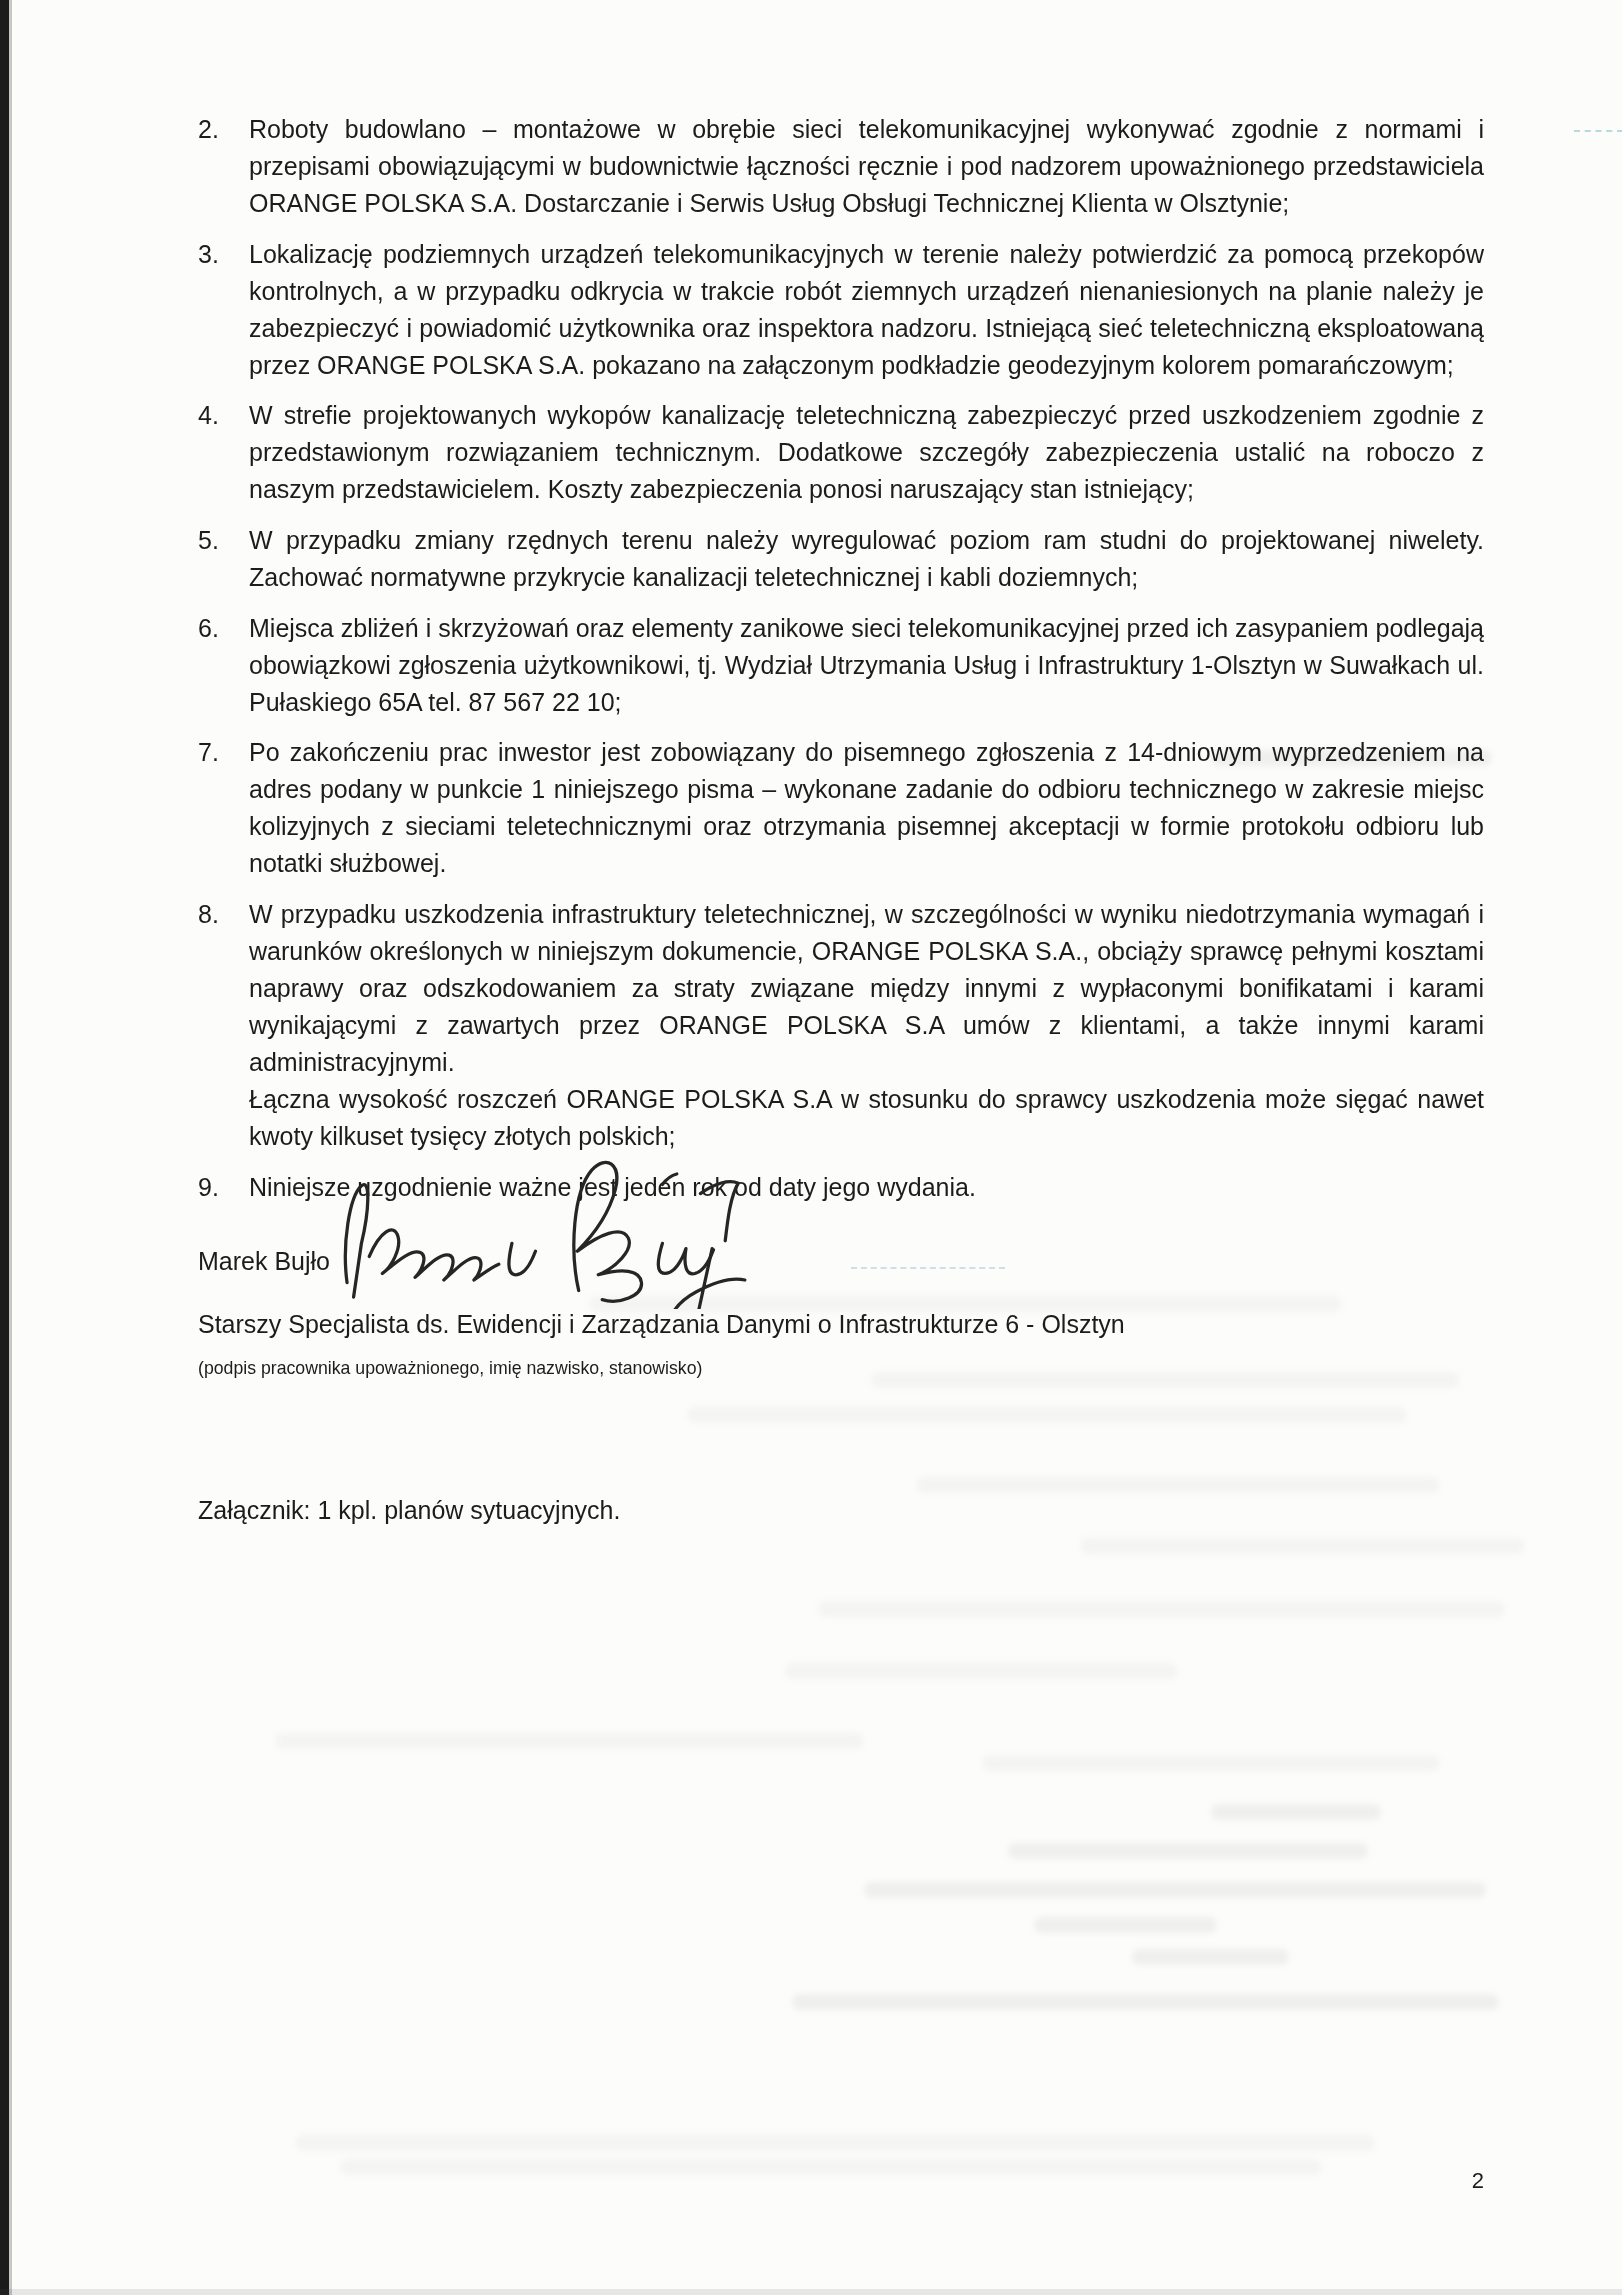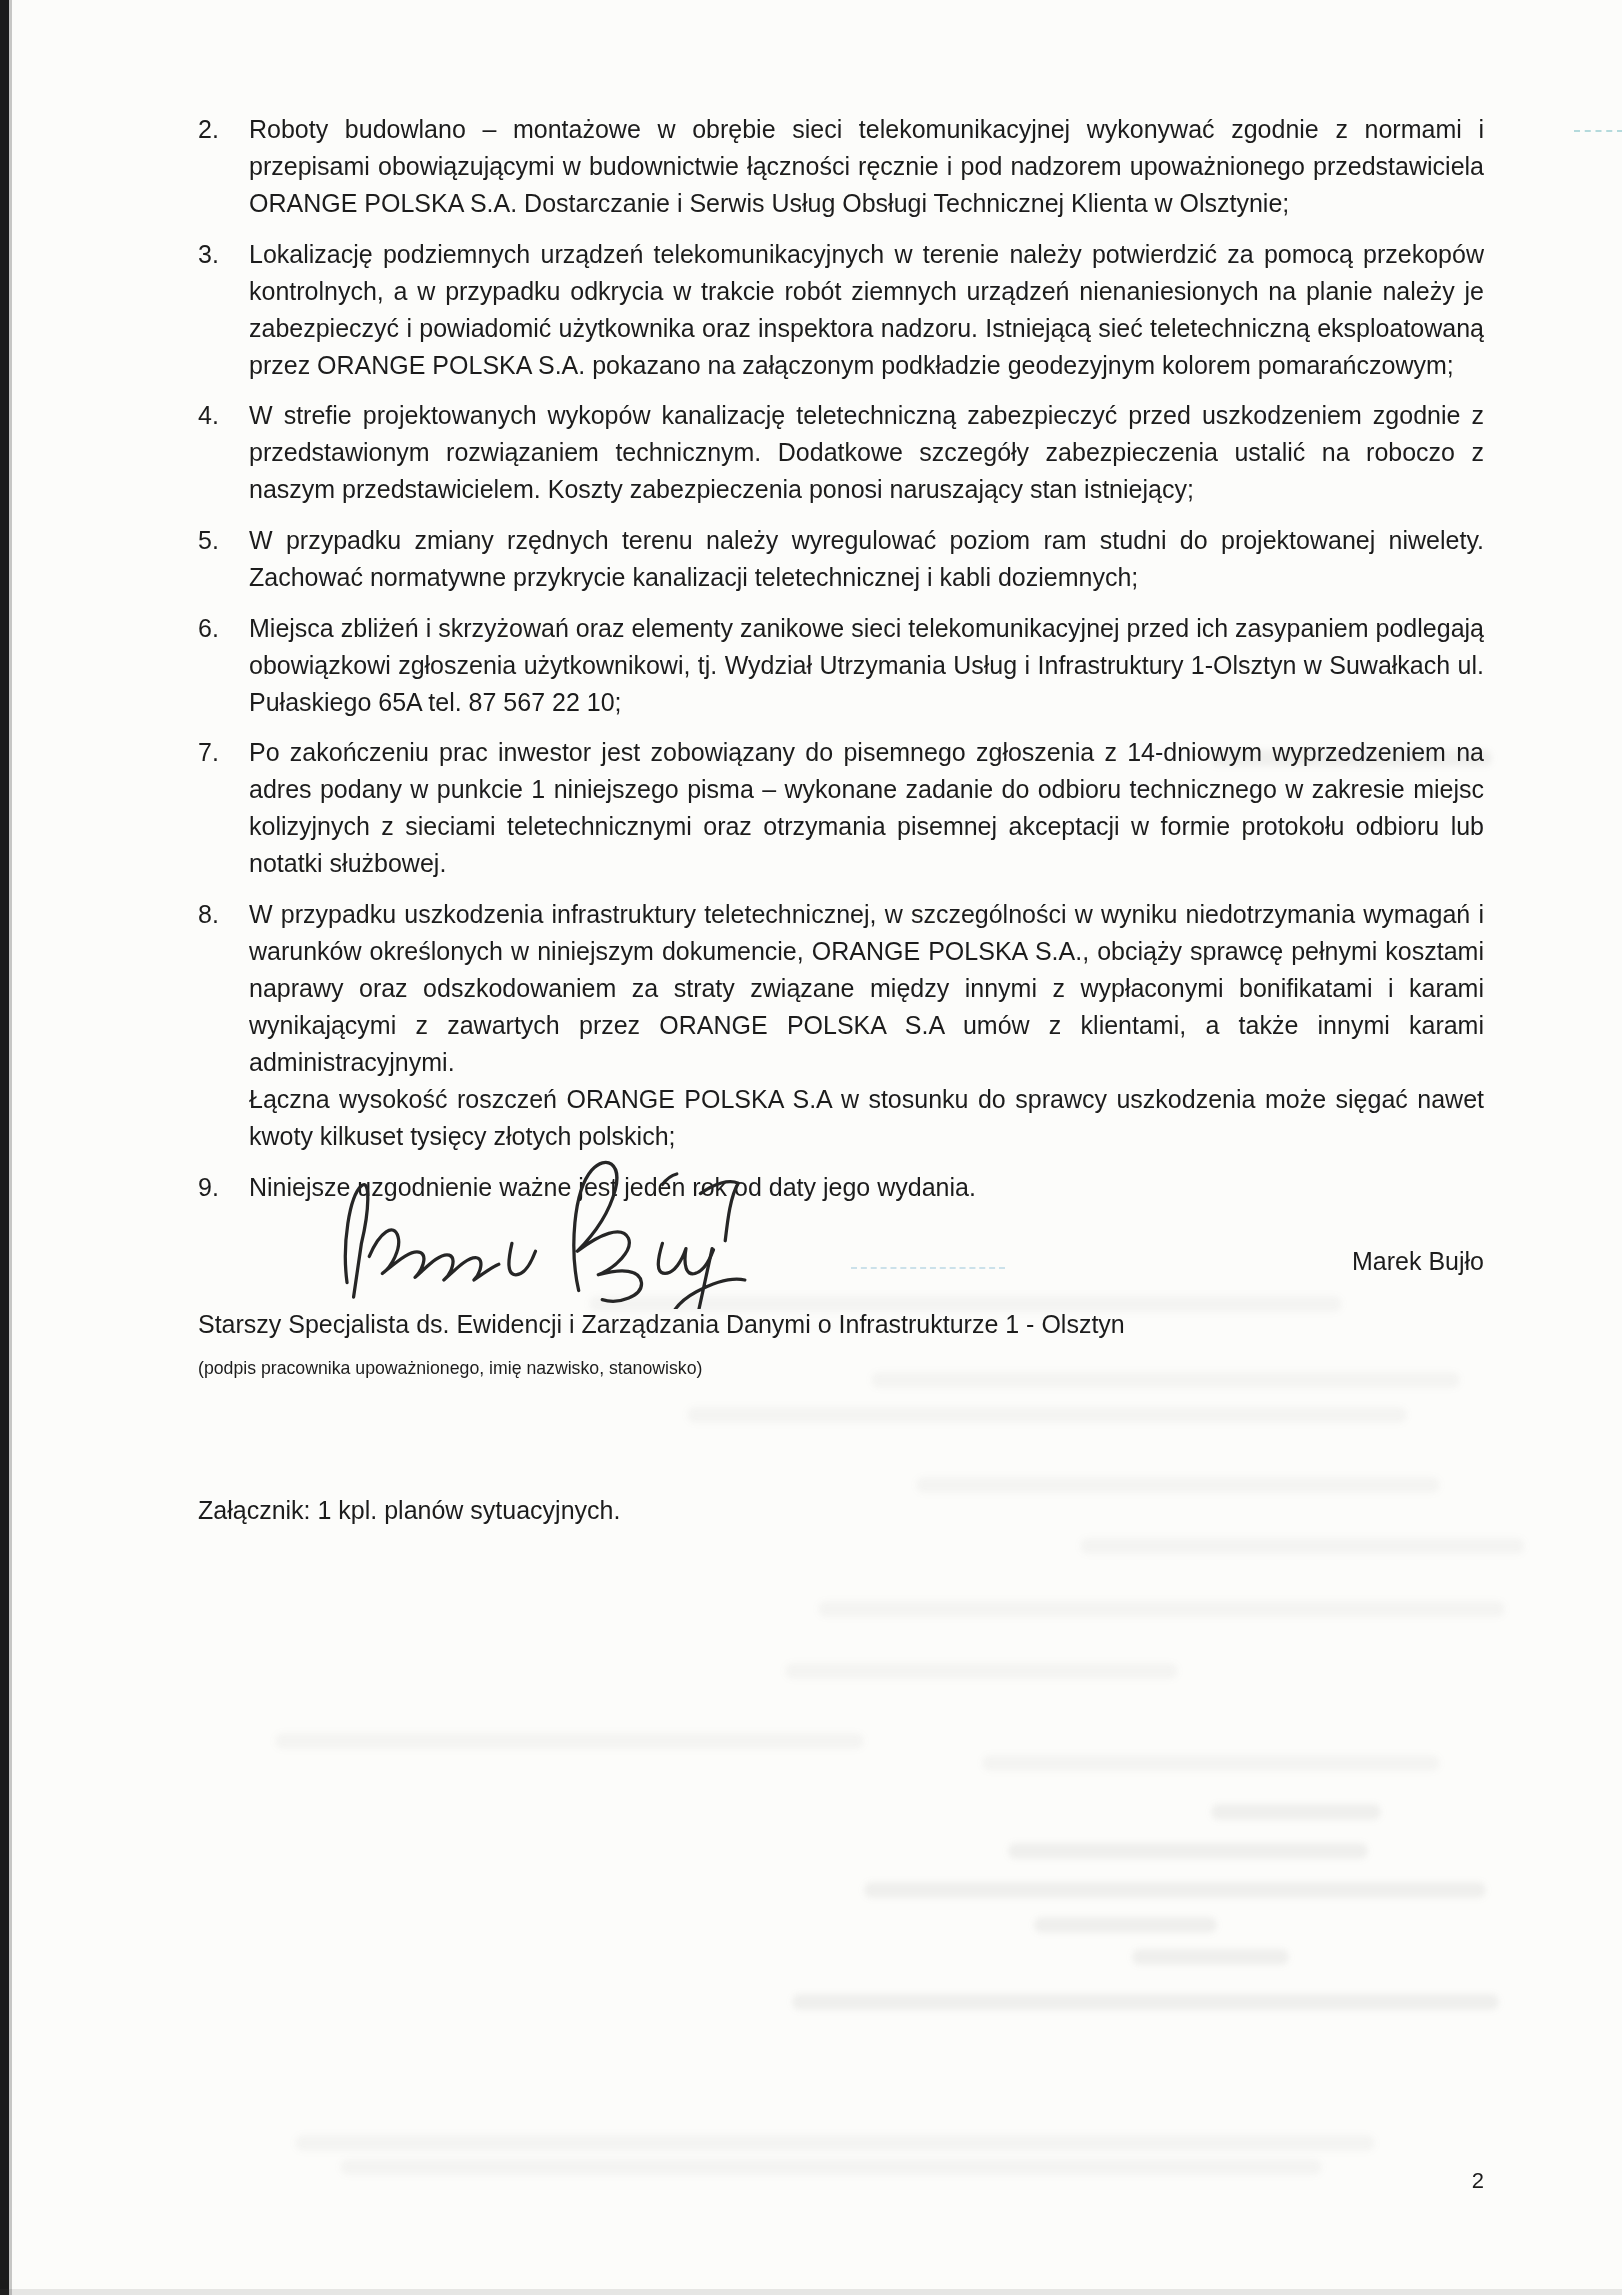--- a/index.html
+++ b/index.html
@@ -43,21 +43,21 @@
     font-size: 25px; line-height: 37px;
   }
   ol.conditions { list-style: none; margin: 0; padding: 0; }
   ol.conditions li { display: flex; margin: 0 0 13.7px 0; }
   ol.conditions .num { flex: 0 0 51px; }
   ol.conditions .txt {
     flex: 1 1 auto; margin: 0; text-align: justify; white-space: pre-line;
   }
   .receipt { margin: 37px 0 0 0; text-align: justify; }
   .salutation { margin: 67px 0 0 0; }
-  .sig-row { position: relative; margin-top: 37px; height: 38px; text-align: right; }
+  .sig-row { position: relative; margin-top: 37px; height: 38px; }
   .signer-name { position: relative; z-index: 1; }
   .signature-svg {
     position: absolute; left: 98px; top: -98px; width: 458px; height: 164px;
     z-index: 2; pointer-events: none;
   }
   .signer-title { margin: 25px 0 0 0; }
   .sig-caption { margin: 12px 0 0 0; font-size: 17.7px; line-height: 26px; }
   .attachment { margin: 111px 0 0 0; }
   .pagenum {
     position: absolute; right: 139px; top: 2168px;
@@ -143,21 +143,21 @@
 
         <path d="M 432 222 C 418 160 424 70 452 38 C 474 14 498 28 488 68 C 478 106 452 140 430 162 C 464 136 498 122 508 142 C 516 160 488 188 462 198 C 498 188 526 190 528 210 C 530 230 494 244 468 236"></path>
 
         <path d="M 560 150 C 552 176 550 196 564 196 C 578 196 590 176 596 158 C 592 182 596 200 610 196 C 622 193 632 176 638 160"></path>
         <path d="M 636 158 L 616 250 C 608 286 586 300 574 282 C 564 266 582 240 612 224 C 642 208 668 202 686 206"></path>
         <path d="M 618 74 C 640 58 662 52 676 58 C 664 78 660 112 656 146"></path>
         <path d="M 560 60 C 566 52 574 46 582 44"></path>
       </svg>
     </div>
 
-    <p class="signer-title">Starszy Specjalista ds. Ewidencji i Zarządzania Danymi o Infrastrukturze 1 - Olsztyn</p>
+    <p class="signer-title">Starszy Specjalista ds. Ewidencji i Zarządzania Danymi o Infrastrukturze 6 - Olsztyn</p>
 
     <p class="sig-caption">(podpis pracownika upoważnionego, imię nazwisko, stanowisko)</p>
 
     <p class="attachment">Załącznik: 1 kpl. planów sytuacyjnych.</p>
 
   </main>
 
   <div class="pagenum">2</div>
 
 </div>

